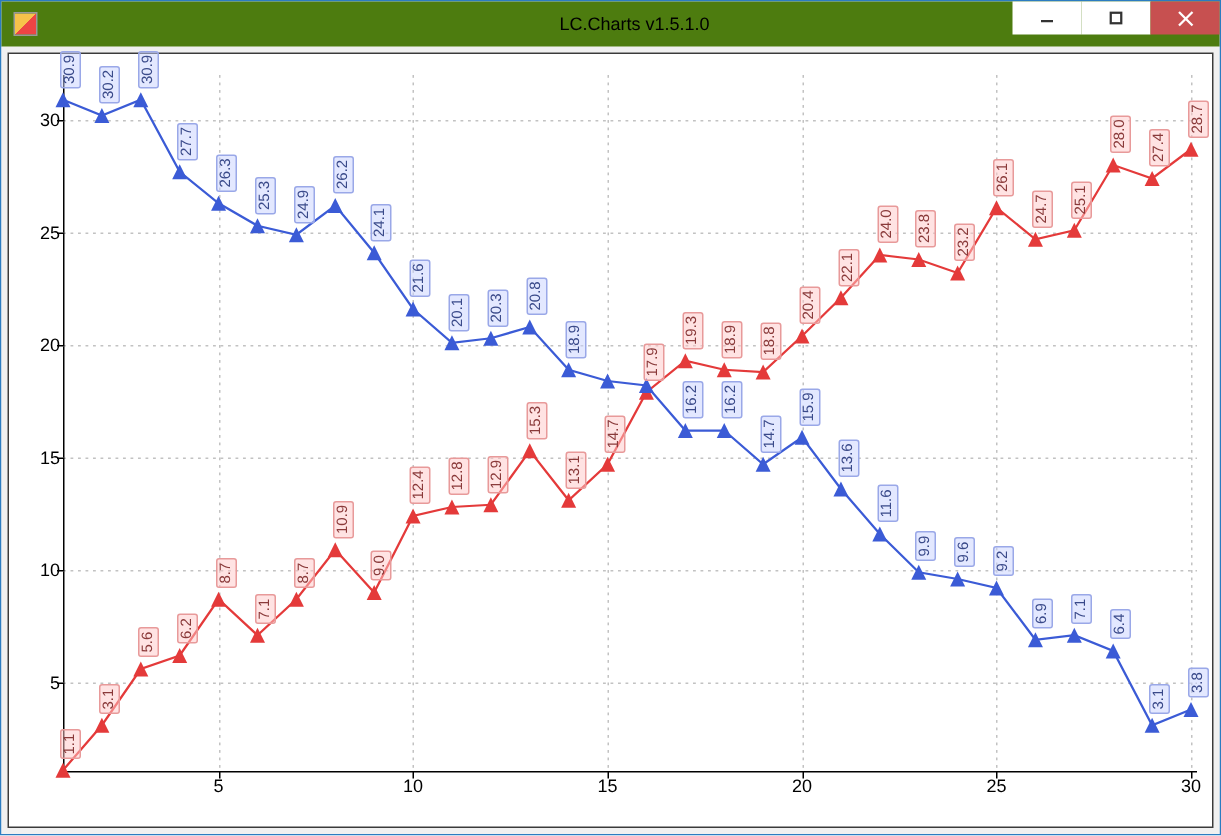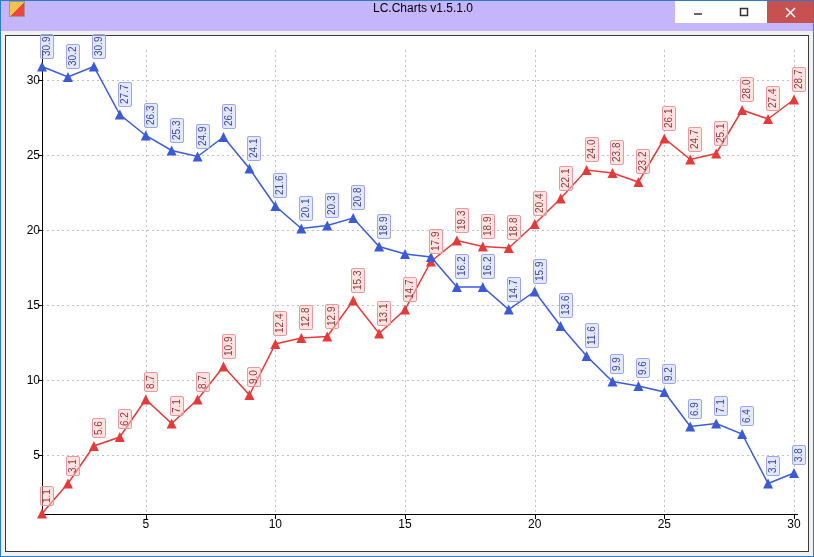--- a/index.html
+++ b/index.html
@@ -1,18 +1,18 @@
 <!DOCTYPE html>
 <html><head>
 <meta charset="utf-8">
 <style>
   * { margin: 0; padding: 0; box-sizing: border-box; }
   body { width: 814px; height: 557px; font-family: "Segoe UI", Tahoma, sans-serif; background: #fff; overflow: hidden; }
   .window { width: 814px; height: 557px; border: 1px solid #2b7cc1; display: flex; flex-direction: column; }
-  .titlebar { height: 30px; background: #c4b5fd; display: flex; align-items: flex-start; position: relative; }
+  .titlebar { height: 30px; background: #4d7c0f; display: flex; align-items: center; position: relative; }
   .titlebar .app-icon { width: 16px; height: 16px; margin-left: 8px; margin-right: 8px; background: linear-gradient(135deg,#f7c24a 0 50%,#e44 50% 100%); border:1px solid #999; }
   .titlebar .title { flex: 1; text-align: center; font-size: 12px; color: #000; }
   .titlebar .controls { position: absolute; right: 0; top: 0; display: flex; height: 22px; }
   .titlebar .btn { width: 46px; height: 22px; display: flex; align-items: center; justify-content: center; font-size: 12px; color: #333; background: #fff; }
   .titlebar .btn.close { background: #c75050; color: #fff; font-size: 14px; }
   .titlebar .btn svg { stroke: currentColor; }
   .client { flex: 1; background: #f0f0f0; padding: 4px; }
   .chart-frame { width: 100%; height: 100%; background: #fff; border: 1px solid #3a3a3a; position: relative; }
   .plot { position: relative; width: 100%; height: 100%; }
   .axis-label { position: absolute; font-size: 12px; color: #000; }

